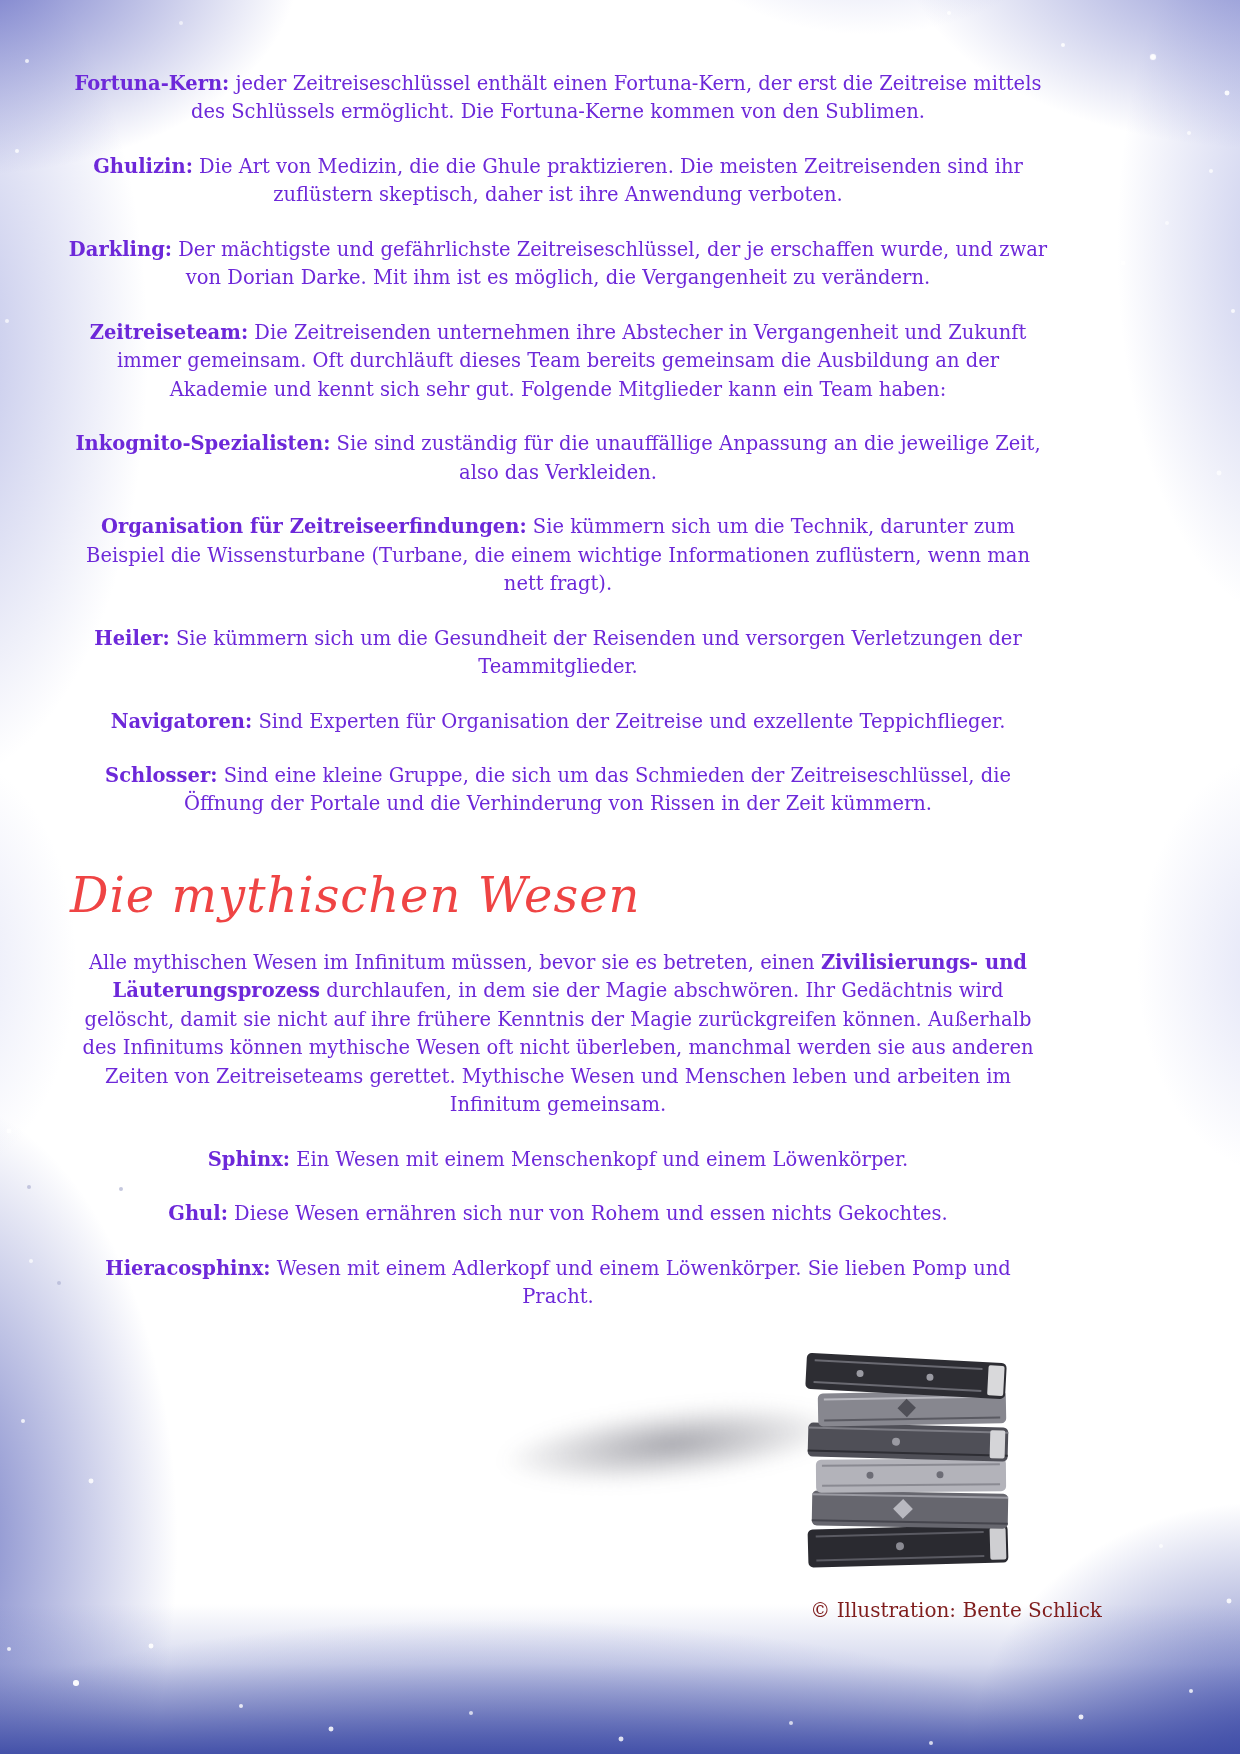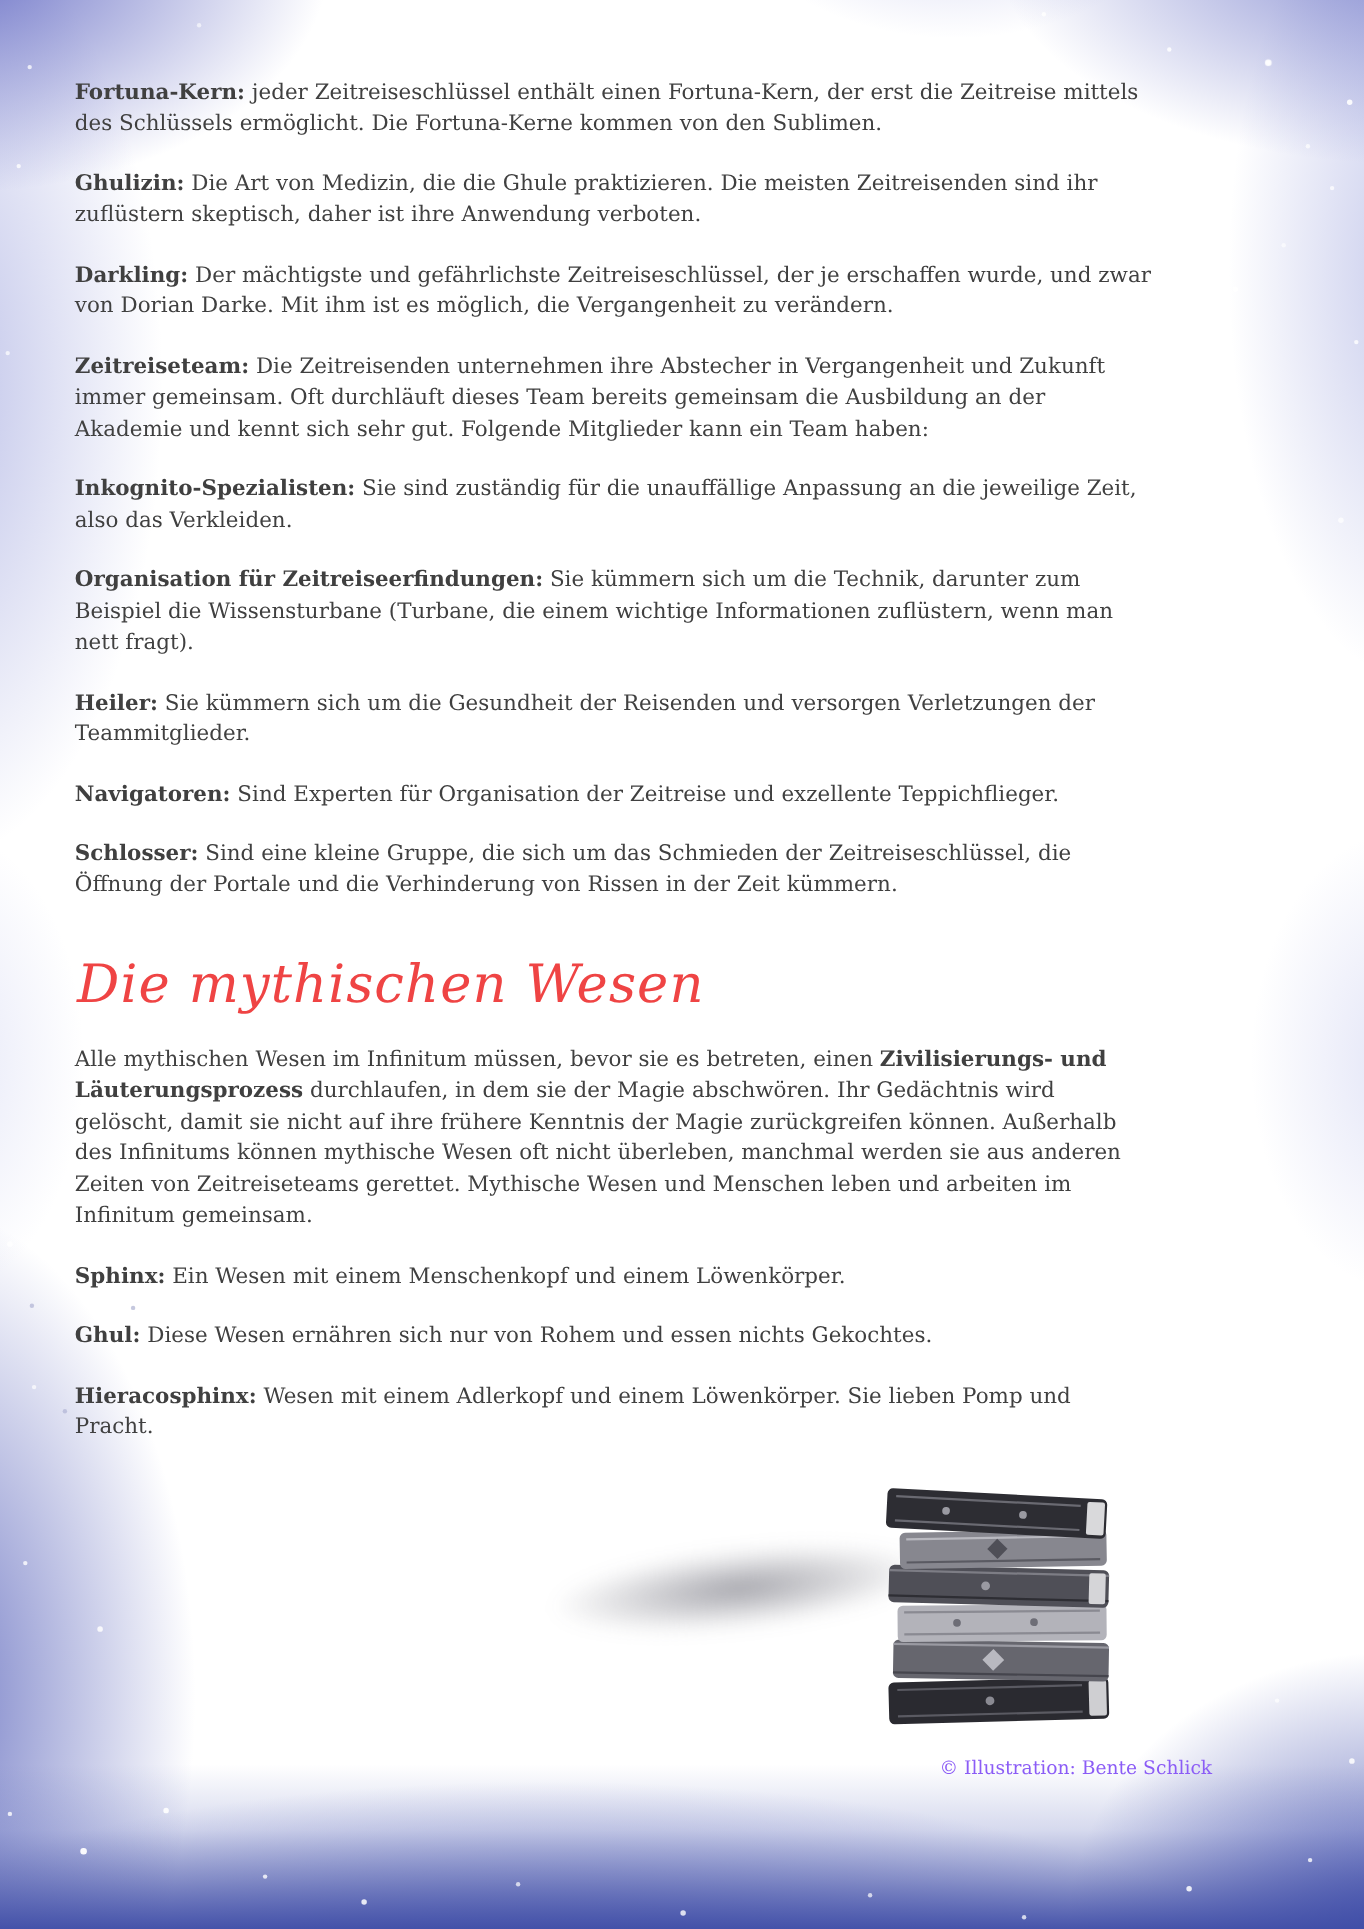--- a/index.html
+++ b/index.html
@@ -69,22 +69,22 @@
       120px 1188px 0 1px rgba(140,145,190,.5),
       28px 1186px 0 1px rgba(140,145,190,.45),
       58px 1282px 0 1px rgba(140,145,190,.4);
   }
   .content {
     position: absolute; left: 68px; top: 70px; width: 980px;
   }
   .entry {
     font-size: 19.5px; line-height: 1.46;
     margin-bottom: 26px;
-    color: #404040;
-    text-align: left;
+    color: #6d28d9;
+    text-align: center;
   }
   .term { font-weight: 700; }
   .script-heading {
     font-family: "DejaVu Serif", "Liberation Serif", serif;
     font-style: italic; font-weight: 400;
     font-size: 48px; letter-spacing: 1px;
     color: #ef4444;
     margin: 48px 0 26px 2px;
   }
   .illustration {
@@ -94,21 +94,21 @@
   .book-shadow {
     position: absolute; left: 0; top: 78px;
     width: 345px; height: 72px;
     background: radial-gradient(closest-side, rgba(55,55,70,0.45), rgba(55,55,70,0) 100%);
     filter: blur(8px);
     transform: rotate(-6deg);
   }
   .books-svg { position: absolute; right: 5px; top: 0; }
   .credit {
     position: absolute; right: 138px; top: 1598px;
-    font-size: 17px; color: #8b5cf6;
+    font-size: 20px; color: #7f1d1d;
     font-family: "DejaVu Serif", "Liberation Serif", serif;
     text-align: center;
   }
 </style>
 </head>
 <body>
 
 <div class="sheet">
   <div class="bg"></div>
   <div class="stars"></div>

